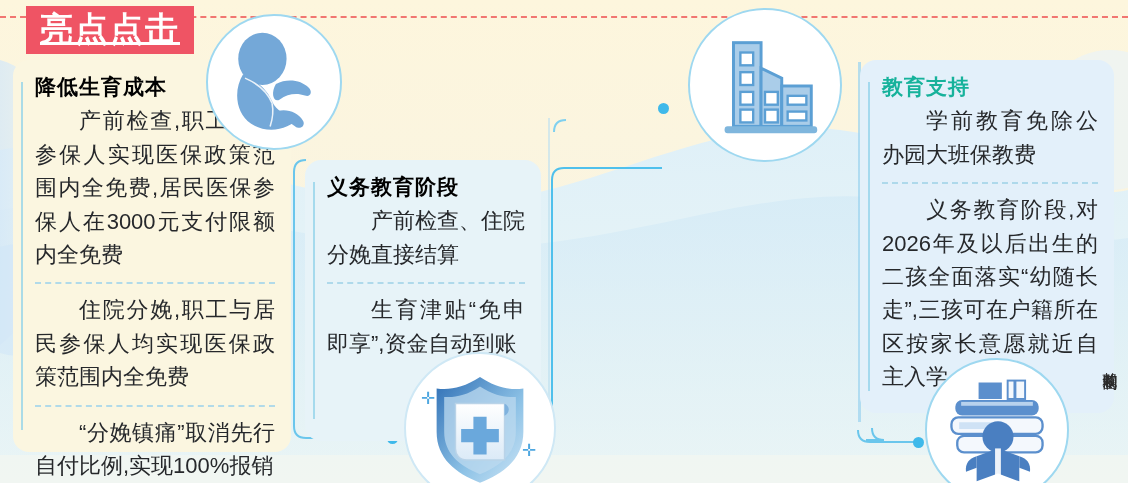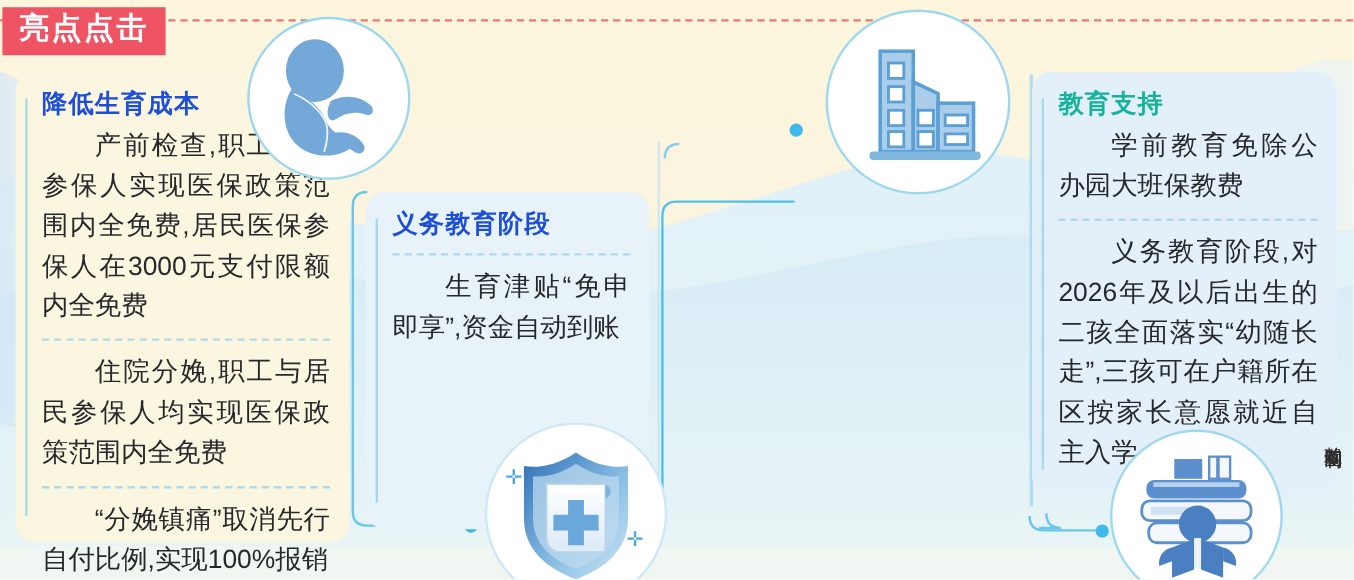--- a/index.html
+++ b/index.html
@@ -10,34 +10,34 @@
   }
   #stage{position:relative;width:1128px;height:483px;overflow:hidden;
     background:linear-gradient(180deg,#fdf7e2 0%, #fbf4dd 14%, #f3f6ee 34%, #eaf4f6 60%, #e9f3f3 100%);}
 
   
   .bg-svg{position:absolute;inset:0;width:1128px;height:483px;}
   .dashed-top{position:absolute;left:0;top:16px;width:1128px;height:0;
     border-top:2px dashed #f0605f;opacity:.85;}
 
   
-  .badge{position:absolute;left:2px;top:6px;padding:5px 14px 7px;
-    background:#ef5464;color:#fff;font-size:25px;font-weight:bold;
-    letter-spacing:2px;line-height:1.1;z-index:40;}
+  .badge{position:absolute;left:26px;top:6px;padding:5px 14px 7px;
+    background:#ef5464;color:#fff;font-size:33px;font-weight:bold;
+    letter-spacing:2px;line-height:1.1;z-index:40;text-decoration:underline;}
 
   
   .card{position:absolute;border-radius:16px;z-index:20;box-sizing:border-box;}
   .card .acc{position:absolute;left:8px;top:22px;bottom:22px;width:2px;background:#8fd2ea;opacity:.75;}
 
   #card1{left:13px;top:60px;width:278px;height:392px;background:#fbf6e0;}
   #card2{left:305px;top:160px;width:236px;height:281px;background:#e7f3f8;}
   #card3{left:569px;top:138px;width:281px;height:314px;background:#fbf6e0;}
   #card4{left:860px;top:36px;width:254px;height:353px;background:#e3f0fa;margin-top:24px;}
 
-  .c-title{font-size:21px;font-weight:bold;color:#1d4ed8;letter-spacing:1px;
+  .c-title{font-size:21px;font-weight:bold;color:#000000;letter-spacing:1px;
     margin:0 0 4px 0;line-height:1.25;}
   #card3 .c-title,#card4 .c-title{color:#16b29b;}
   .c-body{padding:14px 16px 10px 22px;}
   .para{font-size:22px;line-height:1.52;color:#26282b;margin:0;
     text-indent:2em;text-align:justify;word-break:break-all;}
   .sep{border:0;border-top:2px dashed #a9d7ea;margin:11px 0 9px 0;height:0;opacity:.9;}
 
   
   .medal{position:absolute;border-radius:50%;background:#ffffff;z-index:30;
     display:flex;align-items:center;justify-content:center;}
@@ -197,20 +197,21 @@
       <p class="para">住院分娩,职工与居民参保人均实现医保政策范围内全免费</p>
       <hr class="sep">
       <p class="para">“分娩镇痛”取消先行自付比例,实现100%报销</p>
     </div>
   </div>
 
   <div class="card" id="card2">
     <div class="acc"></div>
     <div class="c-body">
       <h2 class="c-title">义务教育阶段</h2>
+      <p class="para">产前检查、住院分娩直接结算</p>
       <hr class="sep">
       <p class="para">生育津贴“免申即享”,资金自动到账</p>
     </div>
   </div>
 
 
   <div class="card" id="card4">
     <div class="acc"></div>
     <div class="c-body">
       <h2 class="c-title">教育支持</h2>

